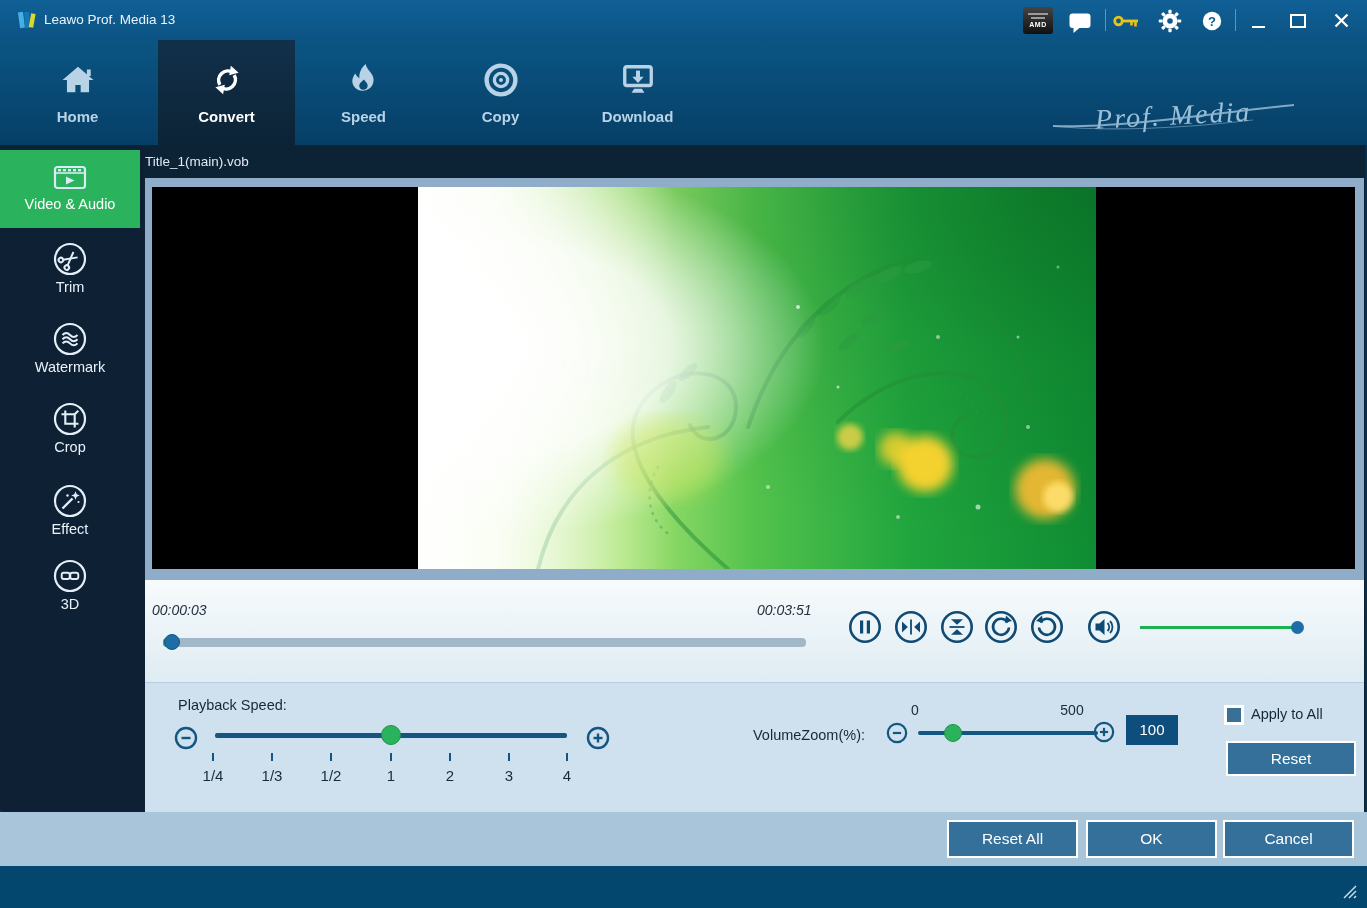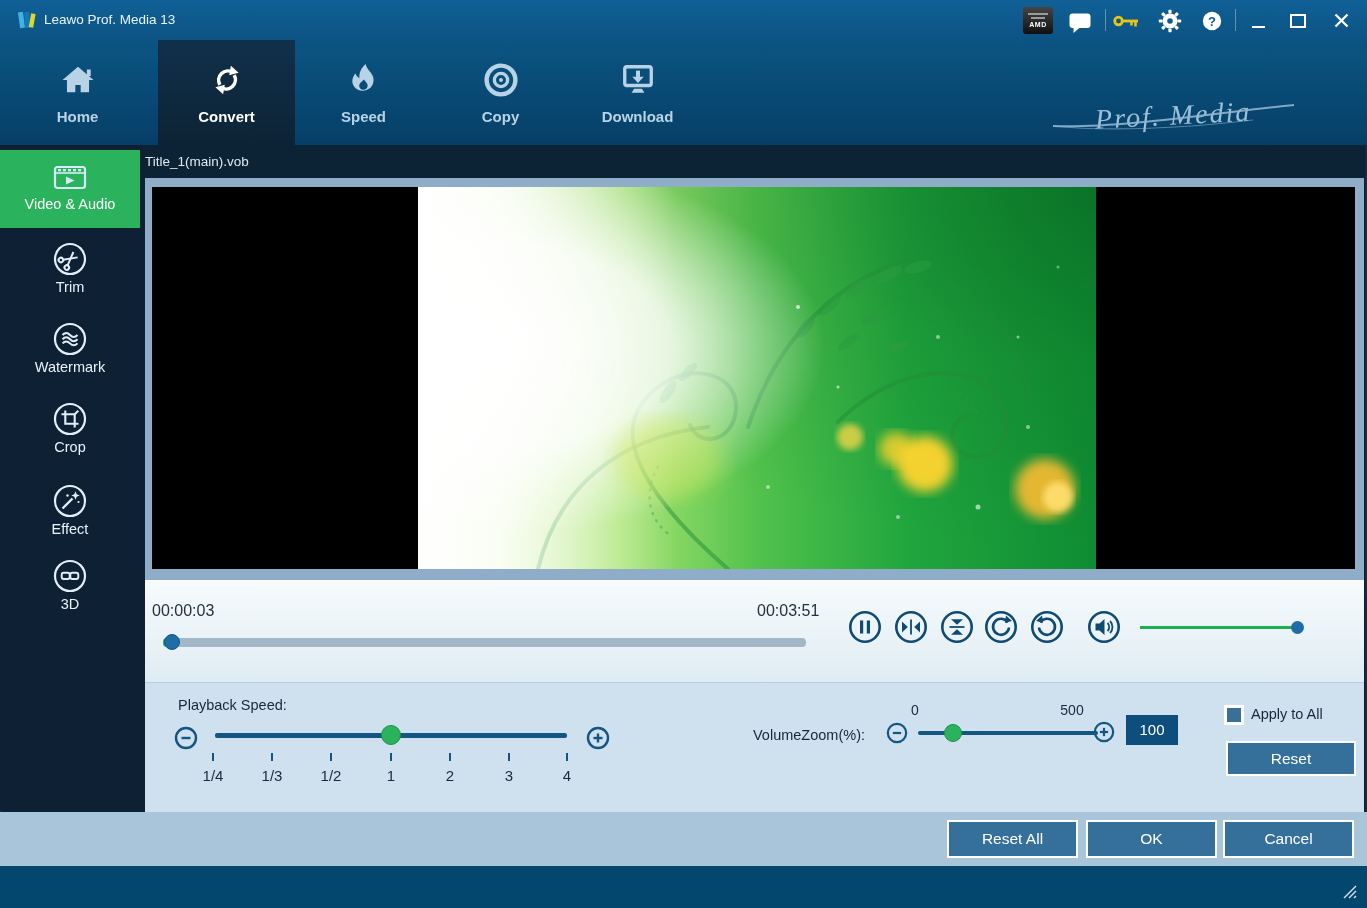--- a/index.html
+++ b/index.html
@@ -39,21 +39,21 @@
   .side-active{top:5px;height:78px;background:#2bb25c;padding-top:13px;box-sizing:border-box;}
   
   .video-title{left:145px;top:145px;width:1219px;height:33px;background:#0c2336;
     color:#dde9f3;font-size:13.5px;line-height:33px;}
   .video-frame{left:145px;top:178px;width:1219px;height:402px;background:#8fadc8;}
   .video-screen{left:7px;top:9px;width:1203px;height:382px;background:#000;overflow:hidden;}
   .video-art{left:266px;top:0;width:678px;height:382px;}
   
   .player-bar{left:145px;top:580px;width:1219px;height:102px;
     background:linear-gradient(#f7fbfc,#dfecf3);}
-  .time{font-size:16px;color:#24323d;top:22px;}
+  .time{font-size:14px;color:#24323d;top:22px;font-style:italic;}
   .ptrack{left:18px;top:58px;width:643px;height:9px;background:#a2b8c8;border-radius:4px;cursor:pointer;}
   .pplayed{left:18px;top:58px;width:10px;height:9px;background:#2bb25c;border-radius:4px 0 0 4px;}
   .pthumb{left:19px;top:54px;width:16px;height:16px;border-radius:50%;
     background:#1e6da6;border:1px solid #135681;box-sizing:border-box;cursor:pointer;}
   .ctl{top:30px;width:34px;height:34px;cursor:pointer;}
   .vol-line{left:995px;top:46px;width:152px;height:3px;background:#1daf54;cursor:pointer;}
   .vol-thumb{left:1146px;top:41px;width:13px;height:13px;border-radius:50%;background:#1e6da6;cursor:pointer;}
   
   .settings-bar{left:145px;top:682px;width:1219px;height:130px;background:#cfe1ee;
     border-top:1px solid #b6cede;box-sizing:border-box;}

